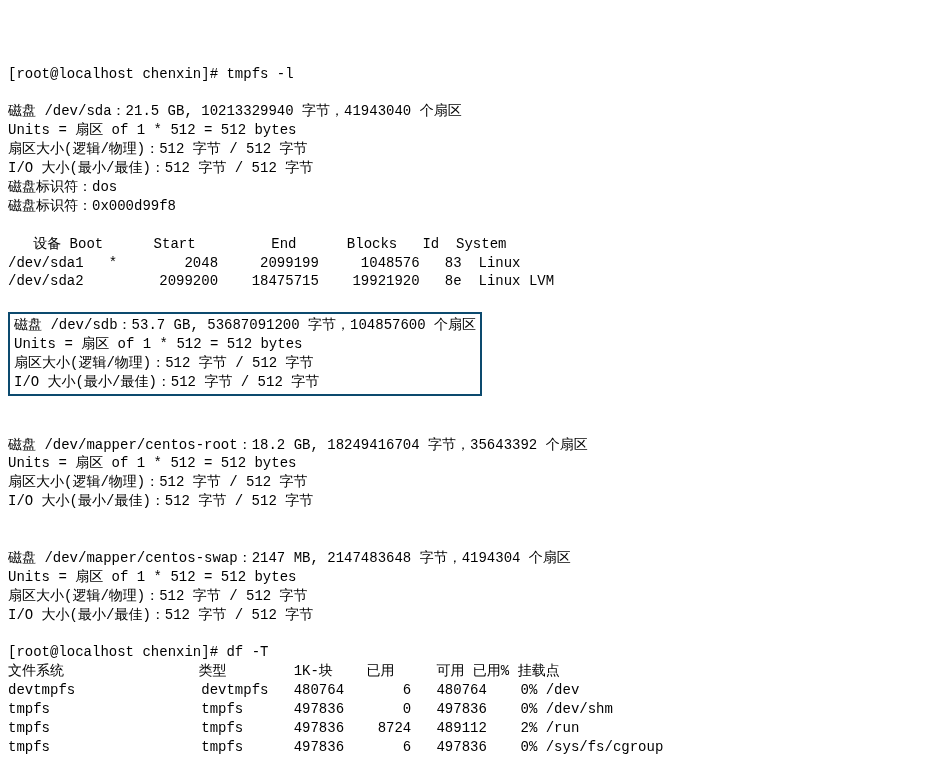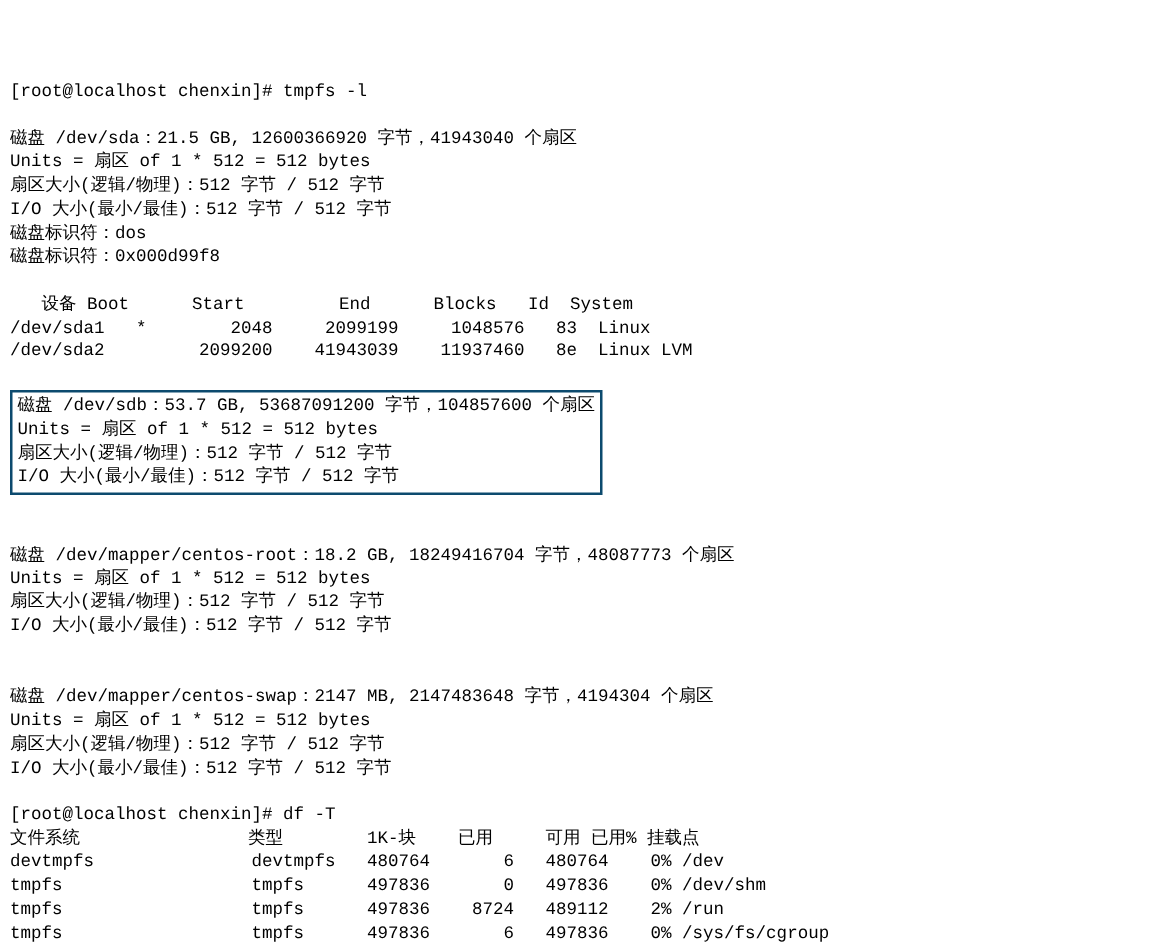--- a/index.html
+++ b/index.html
@@ -19,38 +19,38 @@
       margin: 2px 0;
     }
     .line { white-space: pre; }
   </style>
 </head>
 <body>
 
 
 <div><span class="line"><span>[root@localhost chenxin]# </span><span>tmpfs -l</span></span>
 <span class="line"></span>
-<span class="line">磁盘 /dev/sda：21.5 GB, 12600366920 字节，41943040 个扇区</span>
+<span class="line">磁盘 /dev/sda：21.5 GB, 10213329940 字节，41943040 个扇区</span>
 <span class="line">Units = 扇区 of 1 * 512 = 512 bytes</span>
 <span class="line">扇区大小(逻辑/物理)：512 字节 / 512 字节</span>
 <span class="line">I/O 大小(最小/最佳)：512 字节 / 512 字节</span>
 <span class="line">磁盘标识符：dos</span>
 <span class="line">磁盘标识符：0x000d99f8</span>
 <span class="line"></span>
 <span class="line">   设备 Boot      Start         End      Blocks   Id  System</span>
 <span class="line">/dev/sda1   *        2048     2099199     1048576   83  Linux</span>
-<span class="line">/dev/sda2         2099200    41943039    11937460   8e  Linux LVM</span>
+<span class="line">/dev/sda2         2099200    18475715    19921920   8e  Linux LVM</span>
 <span class="line"></span>
 <div class="highlight-box"><span class="line">磁盘 /dev/sdb：53.7 GB, 53687091200 字节，104857600 个扇区</span>
 <span class="line">Units = 扇区 of 1 * 512 = 512 bytes</span>
 <span class="line">扇区大小(逻辑/物理)：512 字节 / 512 字节</span>
 <span class="line">I/O 大小(最小/最佳)：512 字节 / 512 字节</span></div>
 <span class="line"></span>
 <span class="line"></span>
-<span class="line">磁盘 /dev/mapper/centos-root：18.2 GB, 18249416704 字节，48087773 个扇区</span>
+<span class="line">磁盘 /dev/mapper/centos-root：18.2 GB, 18249416704 字节，35643392 个扇区</span>
 <span class="line">Units = 扇区 of 1 * 512 = 512 bytes</span>
 <span class="line">扇区大小(逻辑/物理)：512 字节 / 512 字节</span>
 <span class="line">I/O 大小(最小/最佳)：512 字节 / 512 字节</span>
 <span class="line"></span>
 <span class="line"></span>
 <span class="line">磁盘 /dev/mapper/centos-swap：2147 MB, 2147483648 字节，4194304 个扇区</span>
 <span class="line">Units = 扇区 of 1 * 512 = 512 bytes</span>
 <span class="line">扇区大小(逻辑/物理)：512 字节 / 512 字节</span>
 <span class="line">I/O 大小(最小/最佳)：512 字节 / 512 字节</span>
 <span class="line"></span>

